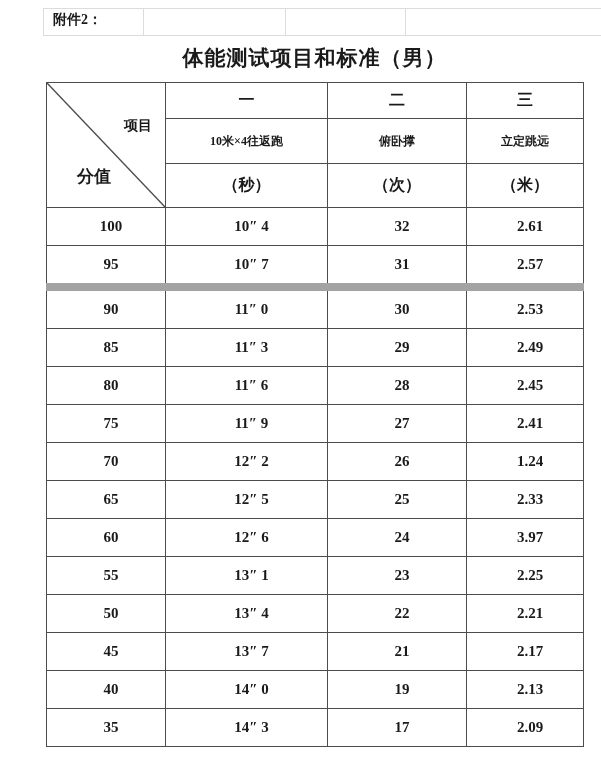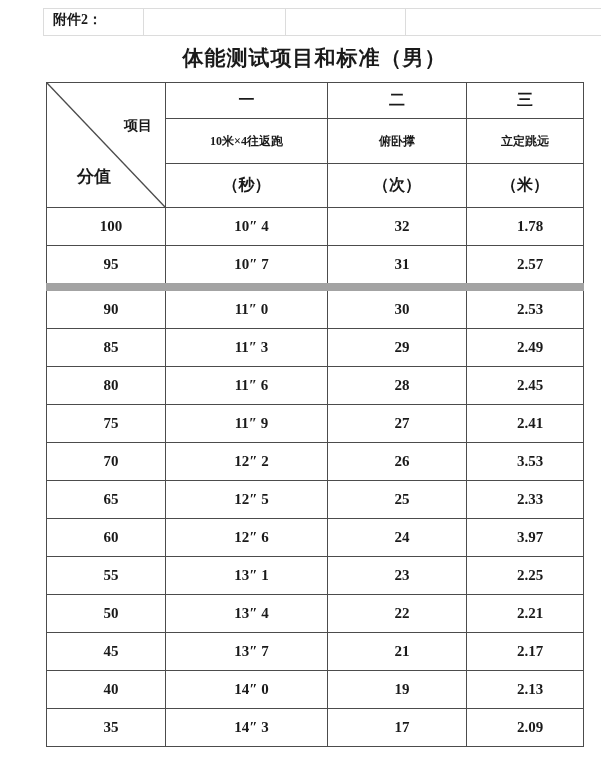--- a/index.html
+++ b/index.html
@@ -77,21 +77,21 @@
     <tr class="hr3">
       <td>（秒）</td>
       <td>（次）</td>
       <td>（米）</td>
     </tr>
 
     <tr class="dr">
       <td>100</td>
       <td>10″ 4</td>
       <td>32</td>
-      <td>1.78</td>
+      <td>2.61</td>
     </tr>
     <tr class="dr">
       <td>95</td>
       <td>10″ 7</td>
       <td>31</td>
       <td>2.57</td>
     </tr>
     <tr class="dr break">
       <td>90</td>
       <td>11″ 0</td>
@@ -113,21 +113,21 @@
     <tr class="dr">
       <td>75</td>
       <td>11″ 9</td>
       <td>27</td>
       <td>2.41</td>
     </tr>
     <tr class="dr">
       <td>70</td>
       <td>12″ 2</td>
       <td>26</td>
-      <td>3.53</td>
+      <td>1.24</td>
     </tr>
     <tr class="dr">
       <td>65</td>
       <td>12″ 5</td>
       <td>25</td>
       <td>2.33</td>
     </tr>
     <tr class="dr">
       <td>60</td>
       <td>12″ 6</td>

